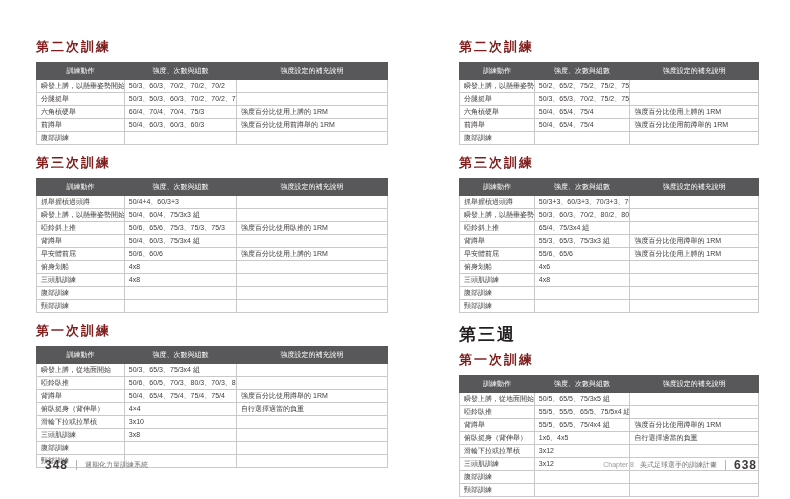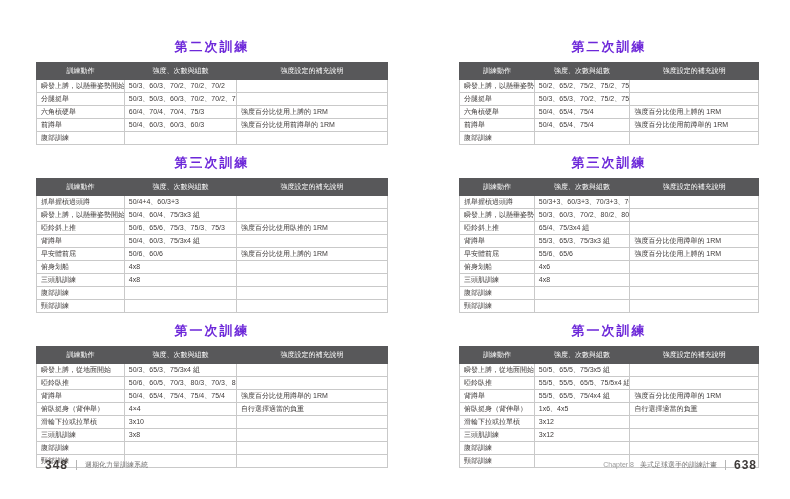--- a/index.html
+++ b/index.html
@@ -4,21 +4,21 @@
 <style>
   html,body{margin:0;padding:0;background:#ffffff;}
   body{width:790px;height:499px;position:relative;overflow:hidden;
        font-family:"Liberation Sans",sans-serif;color:#3e3a39;}
   .page{position:absolute;top:38px;}
   #page-left{left:36px;width:352px;}
   #page-right{left:459px;width:300px;}
   h2.week{font-family:"DejaVu Serif",serif;font-weight:bold;font-size:17px;
           margin:10px 0 5px 0;letter-spacing:2px;color:#231f20;}
   h3.sec{font-family:"DejaVu Serif",serif;font-weight:bold;font-size:13px;
-         margin:0 0 6px 0;letter-spacing:2px;color:#6d28d9;text-align:center;}
+         margin:0 0 6px 0;letter-spacing:2px;color:#7f1d1d;}
   section{margin-bottom:9px;}
   table{width:100%;border-collapse:collapse;table-layout:fixed;}
   th{background:#58585a;color:#ffffff;font-weight:normal;font-size:7px;
      padding:3px 2px;text-align:center;border:1px solid #58585a;}
   td{font-size:7px;line-height:1.15;padding:2px 4px 1px 4px;
      border:1px solid #c9c9c9;vertical-align:middle;color:#3e3a39;
      white-space:nowrap;overflow:hidden;height:9px;}
   col.c1{width:25%;} col.c2{width:32%;} col.c3{width:43%;}
   .footer{position:absolute;top:458px;font-size:7px;color:#727171;
           display:flex;align-items:center;gap:8px;}
@@ -306,20 +306,21 @@
             </tr>
             <tr>
               <td>頸部訓練</td>
               <td>&nbsp;</td>
               <td>&nbsp;</td>
             </tr>
           </tbody>
         </table>
     </section>
     <section>
+      <h2 class="week">第三週</h2>
       <h3 class="sec">第一次訓練</h3>
       <table>
           <colgroup>
             <col class="c1">
             <col class="c2">
             <col class="c3">
           </colgroup>
           <thead>
             <tr>
               <th>訓練動作</th>

